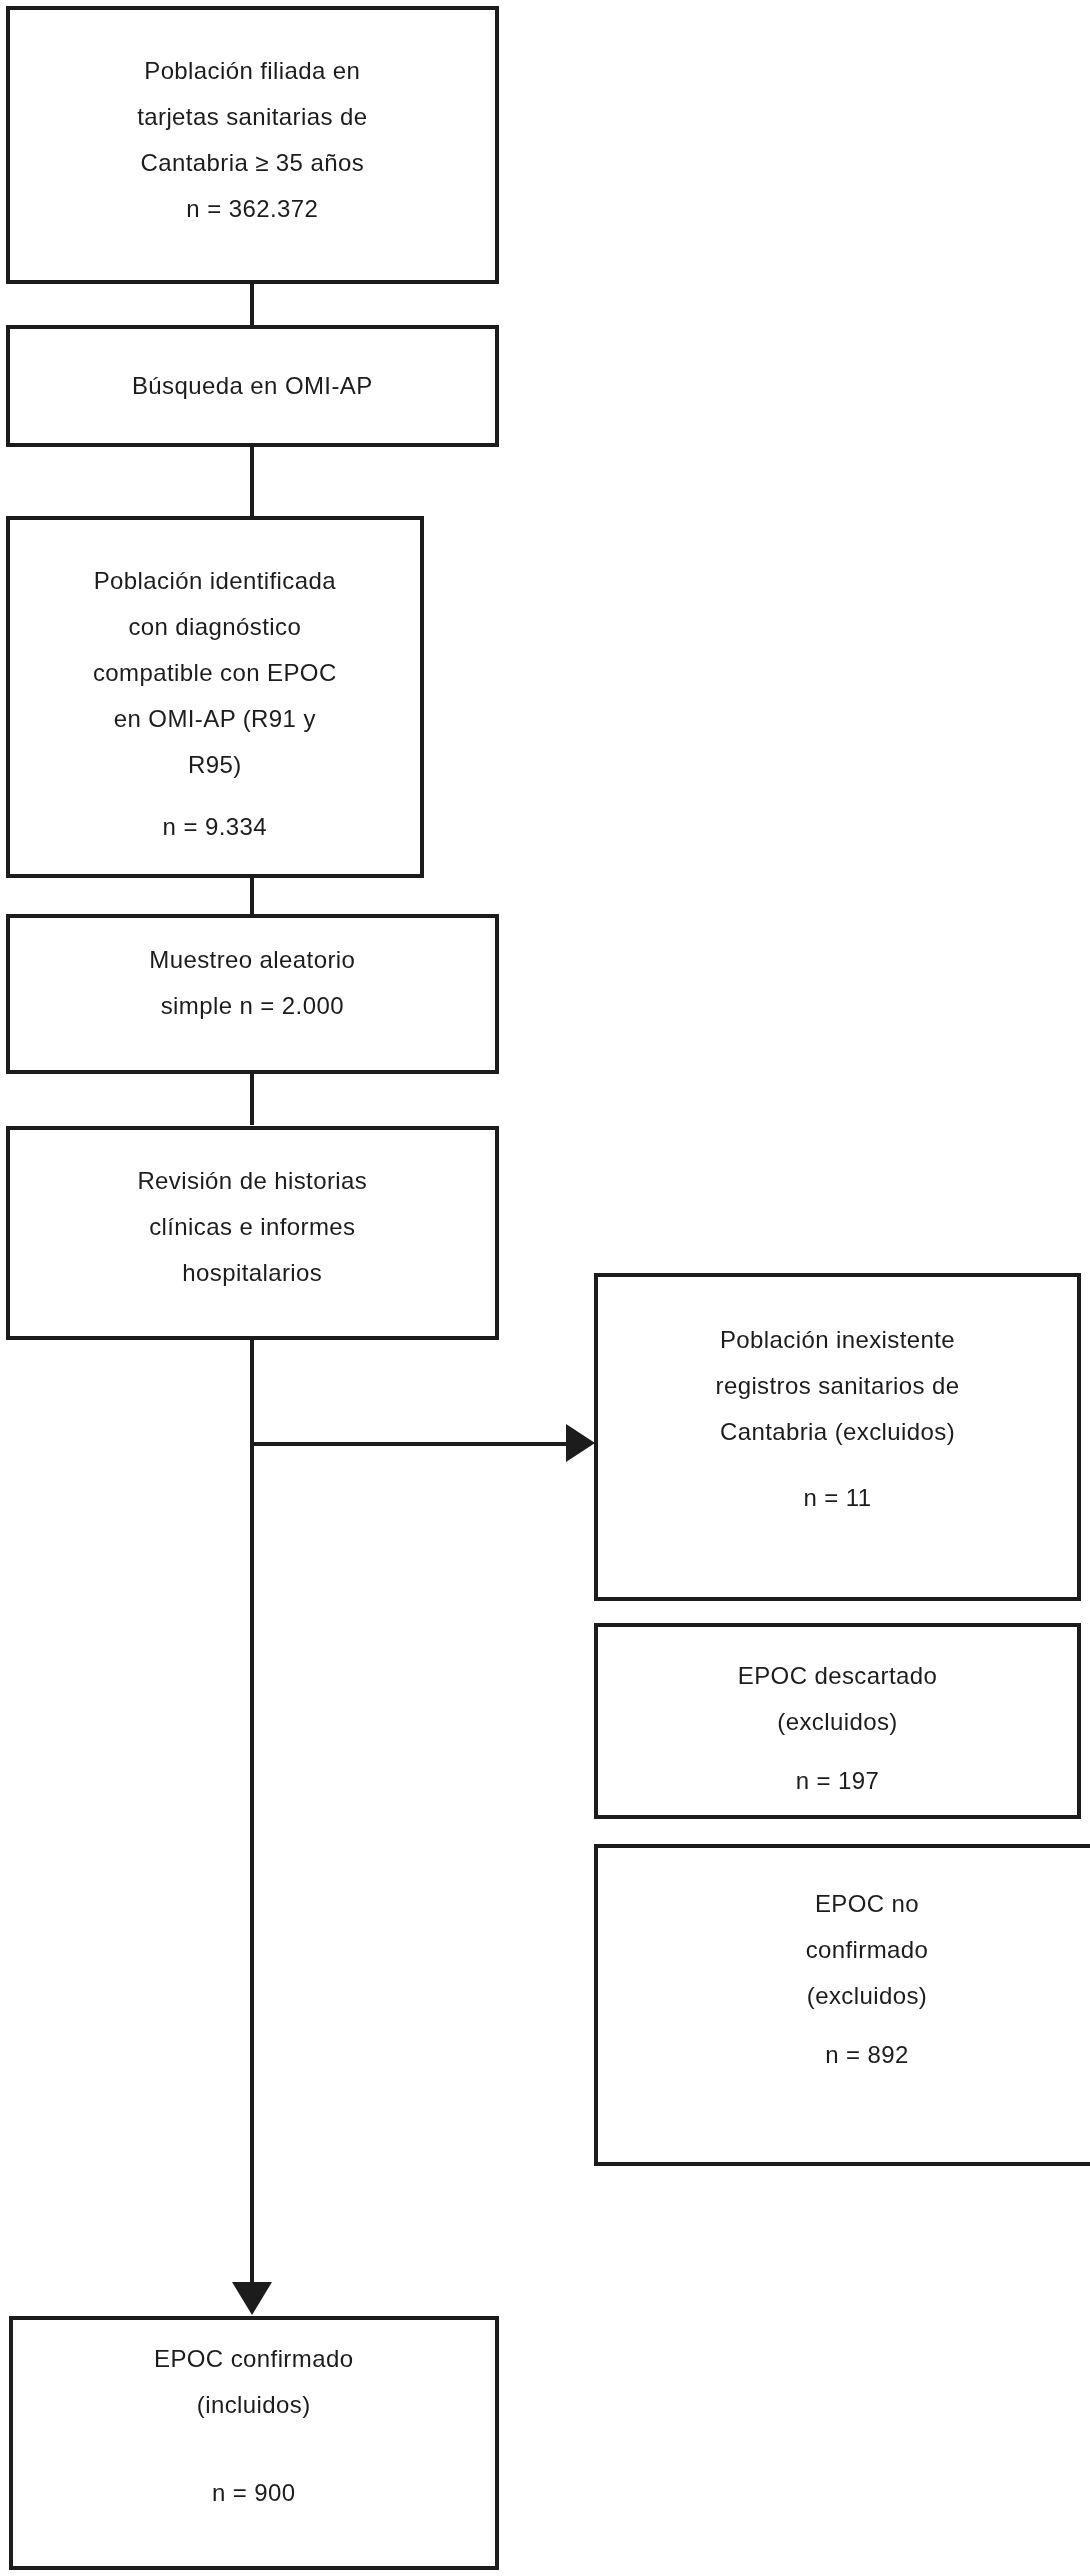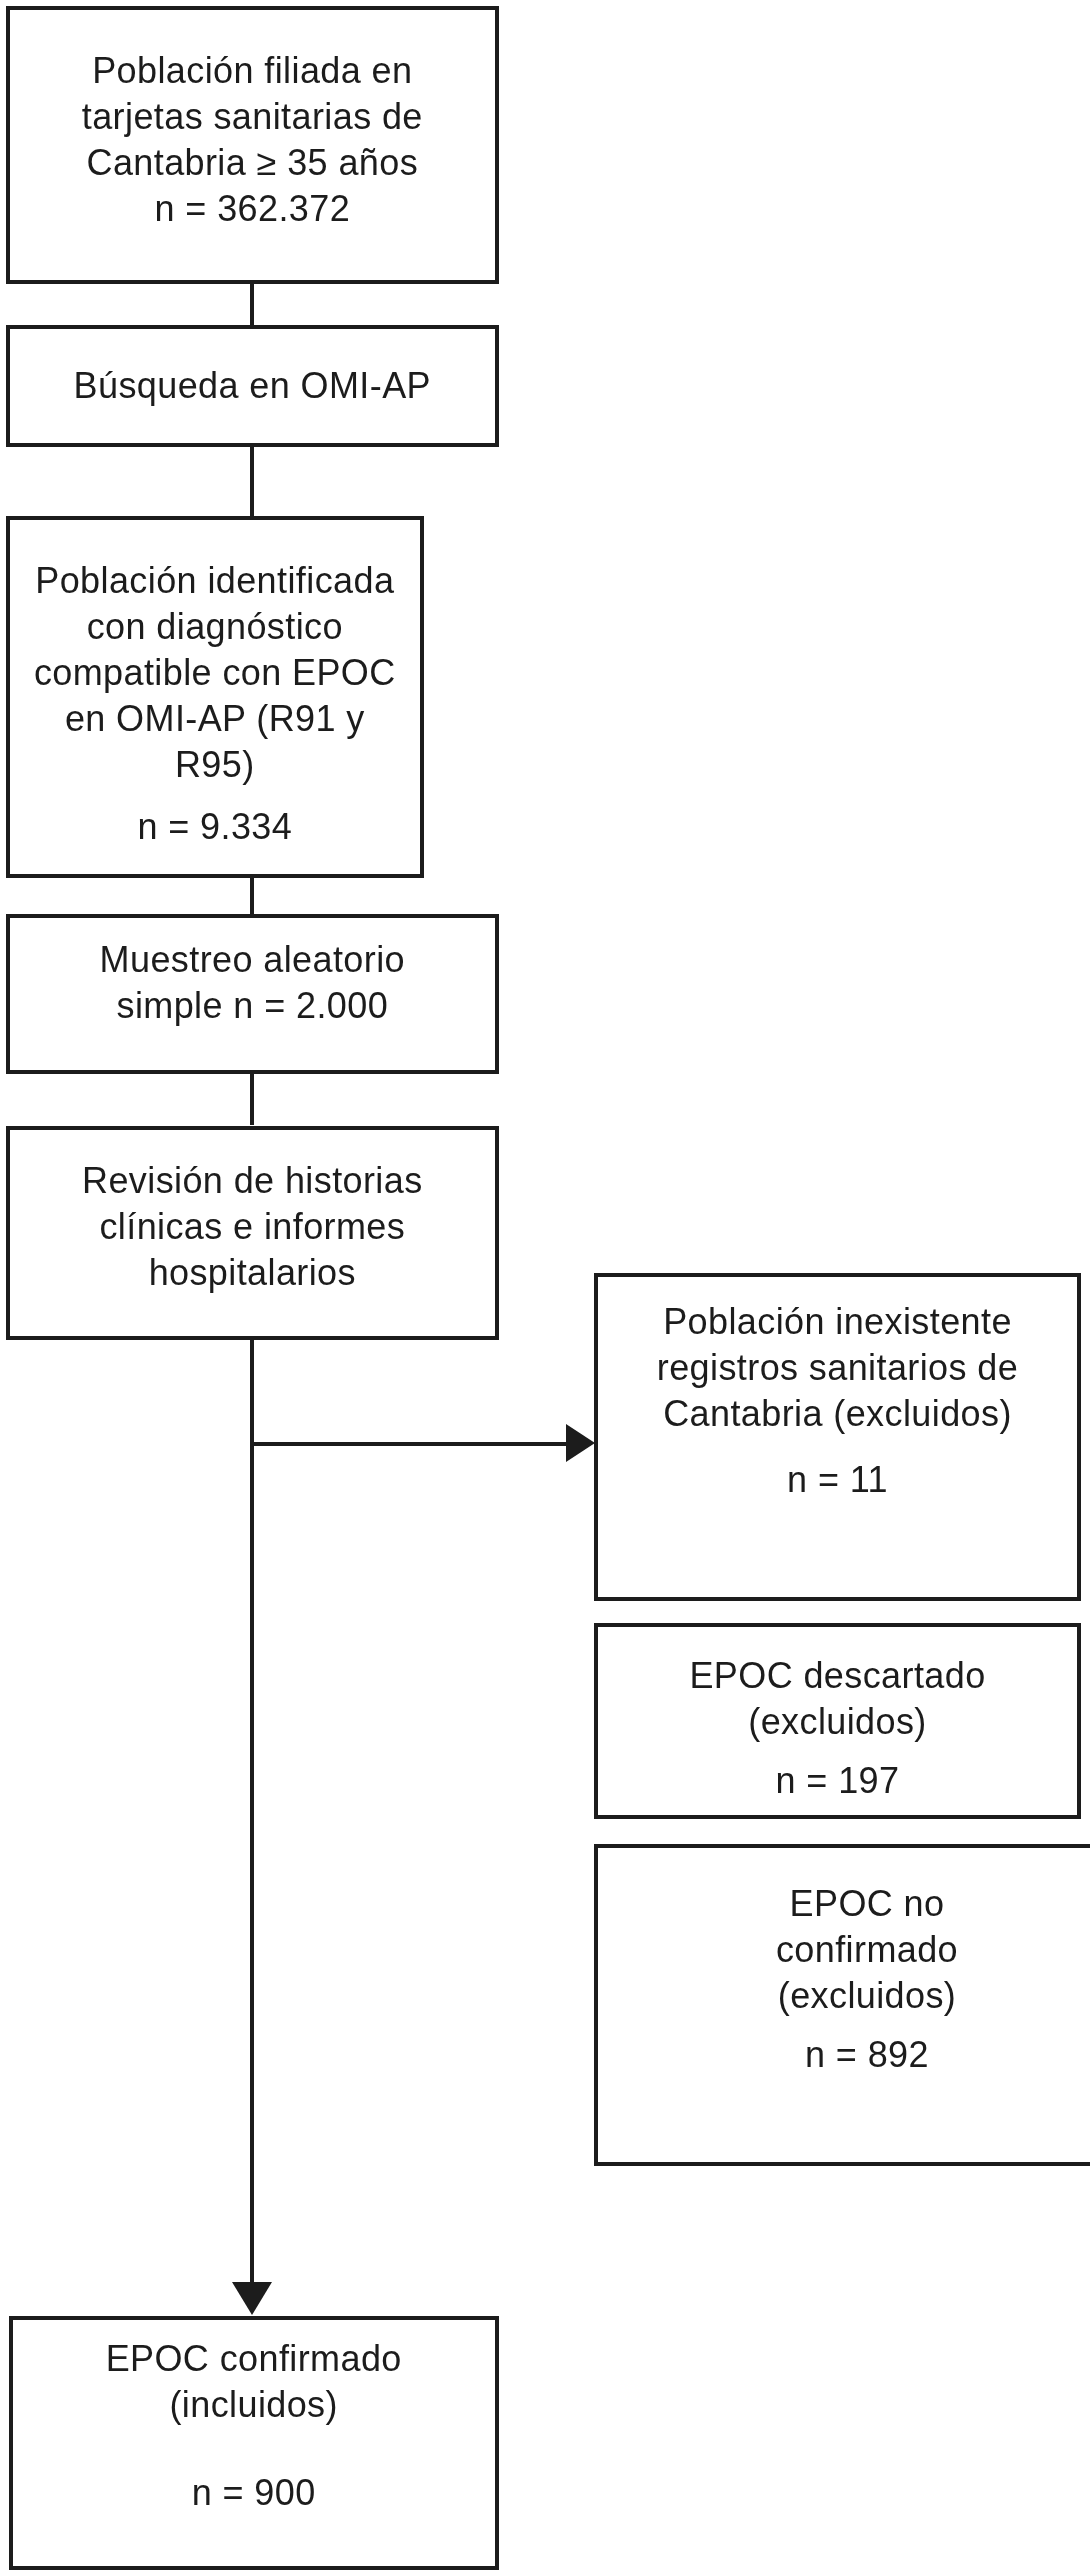--- a/index.html
+++ b/index.html
@@ -17,36 +17,36 @@
   }
   .box {
     position: absolute;
     box-sizing: border-box;
     border: 4.3px solid #1c1c1c;
     background: #ffffff;
     display: flex;
     flex-direction: column;
     align-items: center;
     text-align: center;
-    font-size: 36px;
+    font-size: 24px;
     line-height: 46px;
     letter-spacing: 0.4px;
   }
   .line { white-space: nowrap; }
   .nline { white-space: nowrap; }
 
   
   .b1 { left: 5.8px;  top: 5.8px;    width: 493px; height: 278px; padding-top: 38px; }
   .b2 { left: 5.8px;  top: 325px;  width: 493px; height: 122px; justify-content: center; }
   .b3 { left: 5.8px;  top: 516px;  width: 418px; height: 362px; padding-top: 38px; }
   .b3 .nline { margin-top: 16px; }
   .b4 { left: 5.8px;  top: 914px; width: 493px; height: 160px; padding-top: 19px; }
   .b5 { left: 5.8px;  top: 1126px; width: 493px; height: 214px; padding-top: 27.5px; }
   
-  .r1 { left: 594px; top: 1273px; width: 487px; height: 328px; padding-top: 22px; }
+  .r1 { left: 594px; top: 1273px; width: 487px; height: 328px; padding-top: 40px; }
   .r1 .nline { margin-top: 20px; }
   .r2 { left: 594px; top: 1623px; width: 487px; height: 196px; padding-top: 26px; }
   .r2 .nline { margin-top: 13px; }
   .r3 { left: 594px; top: 1844px; width: 546px; height: 322px; padding-top: 33px; }
   .r3 .nline { margin-top: 13px; }
   
   .b6 { left: 8.7px; top: 2316px; width: 490px; height: 254px; padding-top: 16px; }
   .b6 .nline { margin-top: 42px; }
 
   

